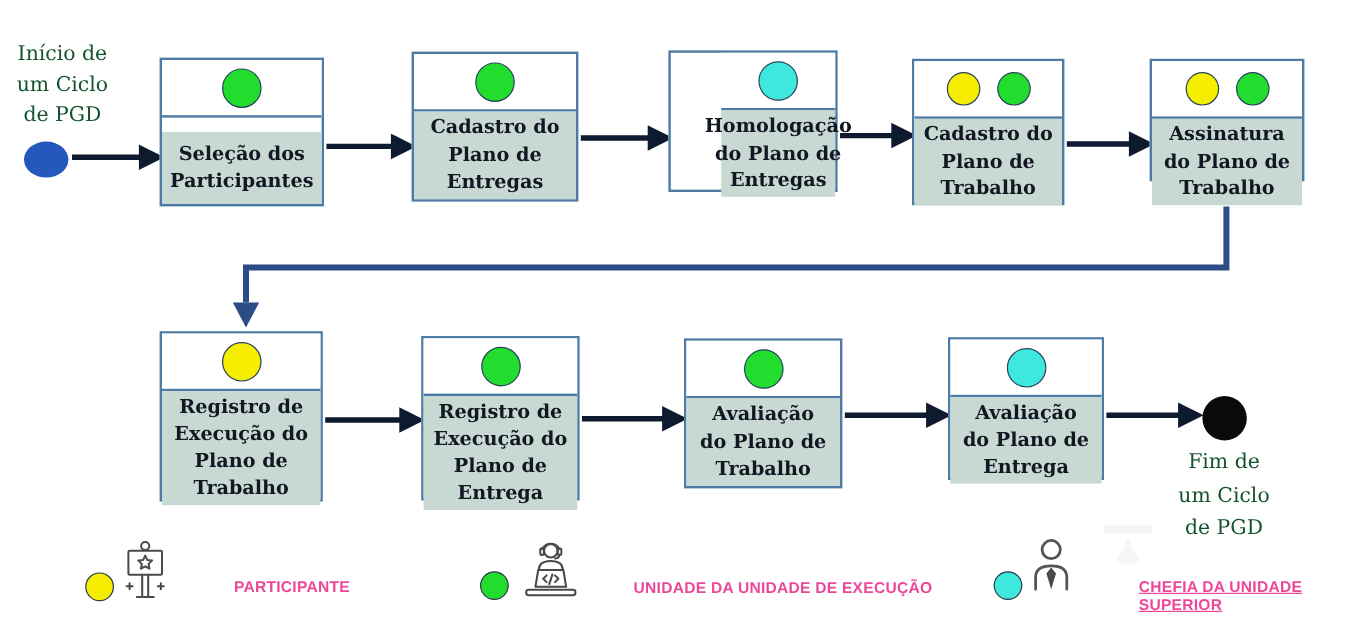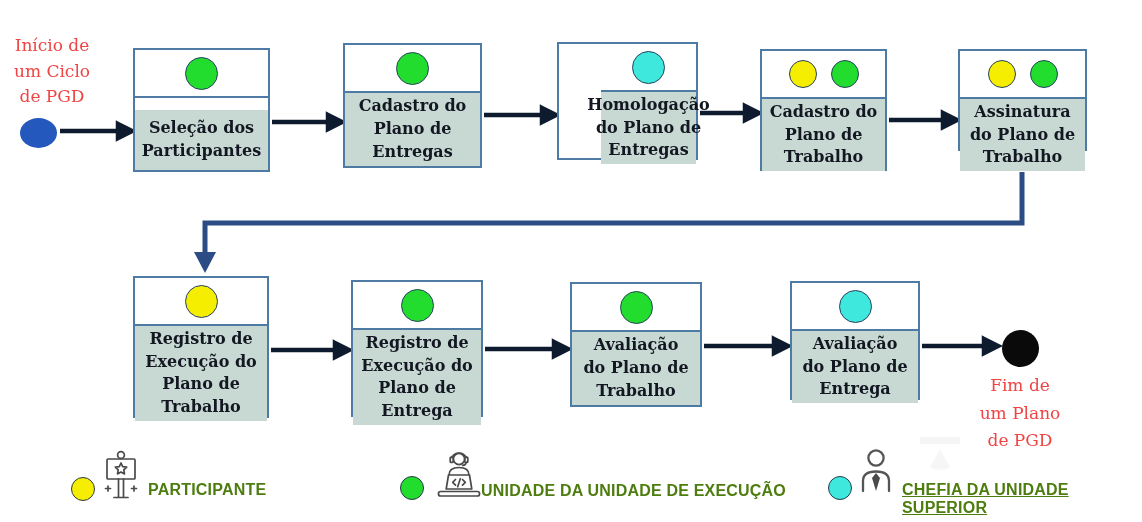--- a/index.html
+++ b/index.html
@@ -19,27 +19,27 @@
 
   
   .dot{border-radius:50%;border:1.5px solid #27425f;box-sizing:border-box;}
   .dot-lg{width:33px;height:33px;}
   .dot-sm{width:28px;height:28px;margin:0 7px;}
 
   
   .node{position:absolute;border-radius:50%;}
 
   
-  .endpoint-label{position:absolute;font-family:"DejaVu Serif",serif;font-size:17px;color:#ef4444;
+  .endpoint-label{position:absolute;font-family:"DejaVu Serif",serif;font-size:17px;color:#14532d;
         text-align:center;white-space:pre-line;line-height:1.5;}
 
   
   .legend-dot{position:absolute;width:24px;height:24px;border-radius:50%;border:1.5px solid #2a3a4a;
         box-sizing:border-box;}
-  .legend-label{position:absolute;font-size:16px;font-weight:700;letter-spacing:.2px;color:#4d7c0f;}
+  .legend-label{position:absolute;font-size:13px;font-weight:700;letter-spacing:.2px;color:#ec4899;margin-left:47px;}
 
   svg{display:block;}
   .arrow-layer{position:absolute;left:0;top:0;pointer-events:none;}
   .watermark{position:absolute;opacity:.5;}
 </style>
 </head>
 <body>
 
 <div class="stage">
 
@@ -173,21 +173,21 @@
     </div>
     <div class="step-body">
       <span class="step-title">Avaliação
 do Plano de
 Entrega</span>
     </div>
   </div>
 
   <div class="node" style="left: 1002px; top: 330px; width: 37px; height: 37px; background: rgb(10, 10, 10);"></div>
   <div class="endpoint-label" style="left:958px;top:372px;width:124px;line-height:1.62;">Fim de
-um Plano
+um Ciclo
 de PGD</div>
 
   <svg class="watermark" style="left:916px;top:437px;" width="48" height="44" viewBox="0 0 48 44">
     <rect x="4" y="0" width="40" height="7" fill="#ededed"></rect>
     <path d="M24 12 L34 30 Q24 36 14 30 Z" fill="#efefef"></path>
   </svg>
 
   <div>
 
     <div class="legend-dot" style="left: 71px; top: 477px; background: rgb(245, 238, 0);"></div>

